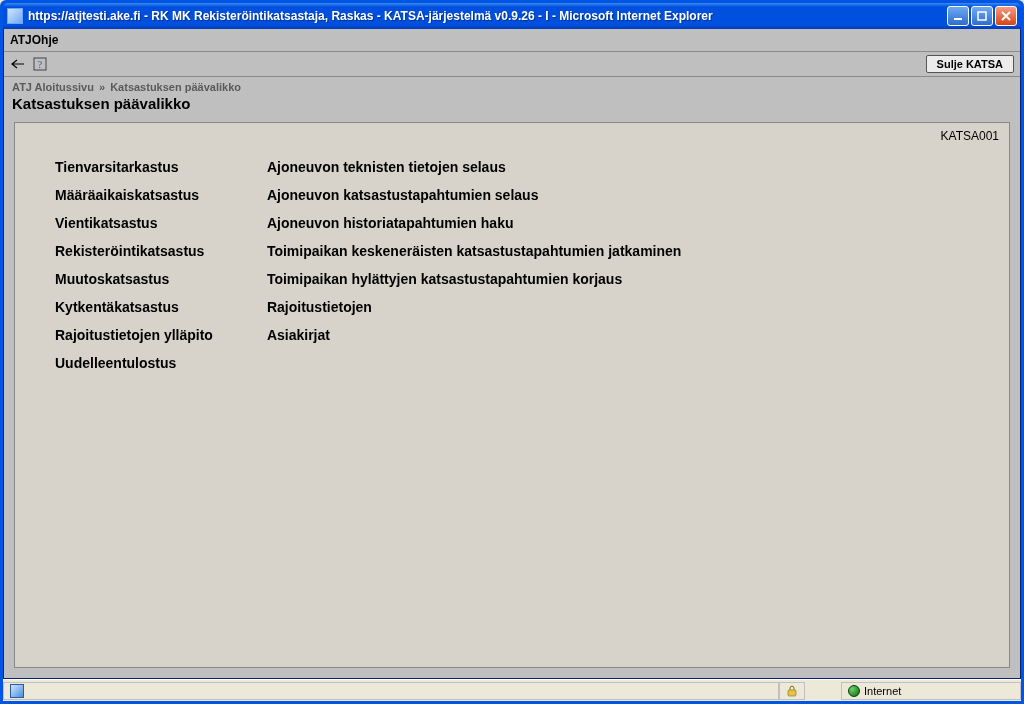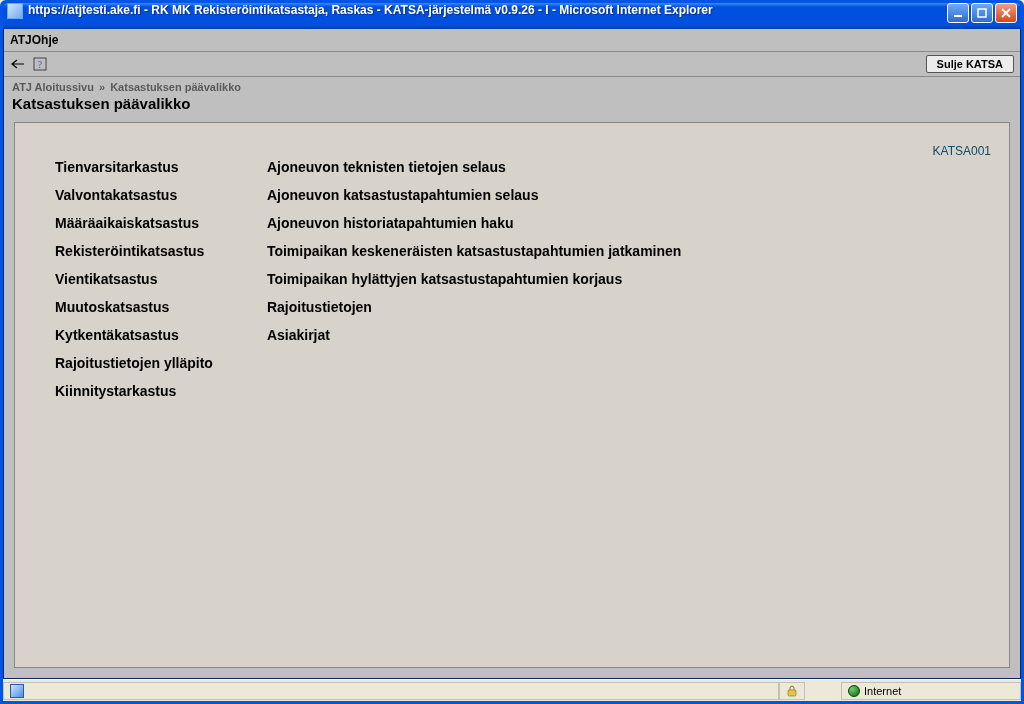--- a/index.html
+++ b/index.html
@@ -19,20 +19,21 @@
     position: relative;
     box-sizing: border-box;
     padding: 3px;
     border-radius: 6px 6px 0 0;
   }
   .titlebar {
     height: 26px;
     background: linear-gradient(to bottom,#3c8cf0 0%,#0050e0 15%,#0050e0 85%,#003db0 100%);
     border-radius: 5px 5px 0 0;
     display: flex;
+    align-items: center;
     color: #fff;
     font-weight: bold;
     font-size: 12px;
     padding: 0 4px;
     box-sizing: border-box;
   }
   .titlebar .app-icon {
     width: 16px; height: 16px;
     background: #fff;
     margin-right: 5px;
@@ -135,24 +136,23 @@
   .panel {
     width:100%; height:100%;
     background: #d7d3ca;
     border: 1px solid #888;
     box-sizing: border-box;
     position: relative;
     padding: 30px 40px;
   }
   .panel .code {
     position: absolute;
-    top: 6px; right: 18px;
-    color: #0c4a6e;
+    top: 6px; right: 10px;
+    color: #000000;
     font-size: 12px;
-    margin-top: 15px;
   }
   .cols {
     display: flex;
     gap: 54px;
   }
   .col {
     display: flex;
     flex-direction: column;
   }
   .link {
@@ -259,28 +259,27 @@
     </div>
 
     <div class="page-title">Katsastuksen päävalikko</div>
 
     <div class="panel-wrap">
       <div class="panel">
         <div class="code">KATSA001</div>
         <div class="cols">
           <div class="col">
             <span class="link">Tienvarsitarkastus</span>
-            <span class="link">Valvontakatsastus</span>
             <span class="link">Määräaikaiskatsastus</span>
+            <span class="link">Vientikatsastus</span>
             <span class="link">Rekisteröintikatsastus</span>
-            <span class="link">Vientikatsastus</span>
             <span class="link">Muutoskatsastus</span>
             <span class="link">Kytkentäkatsastus</span>
             <span class="link">Rajoitustietojen ylläpito</span>
-            <span class="link">Kiinnitystarkastus</span>
+            <span class="link">Uudelleentulostus</span>
           </div>
           <div class="col">
             <span class="link">Ajoneuvon teknisten tietojen selaus</span>
             <span class="link">Ajoneuvon katsastustapahtumien selaus</span>
             <span class="link">Ajoneuvon historiatapahtumien haku</span>
             <span class="link">Toimipaikan keskeneräisten katsastustapahtumien jatkaminen</span>
             <span class="link">Toimipaikan hylättyjen katsastustapahtumien korjaus</span>
             <span class="link">Rajoitustietojen</span>
             <span class="link">Asiakirjat</span>
           </div>

